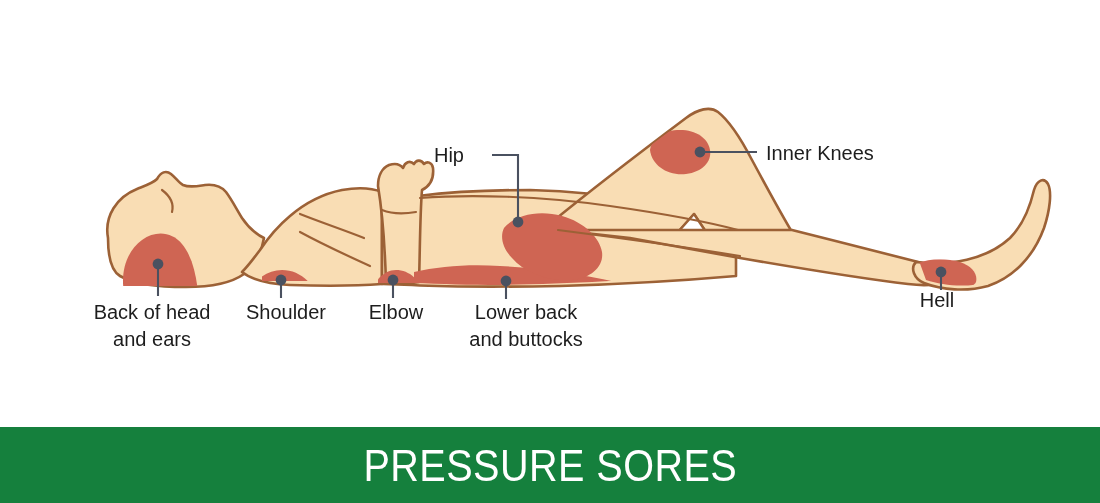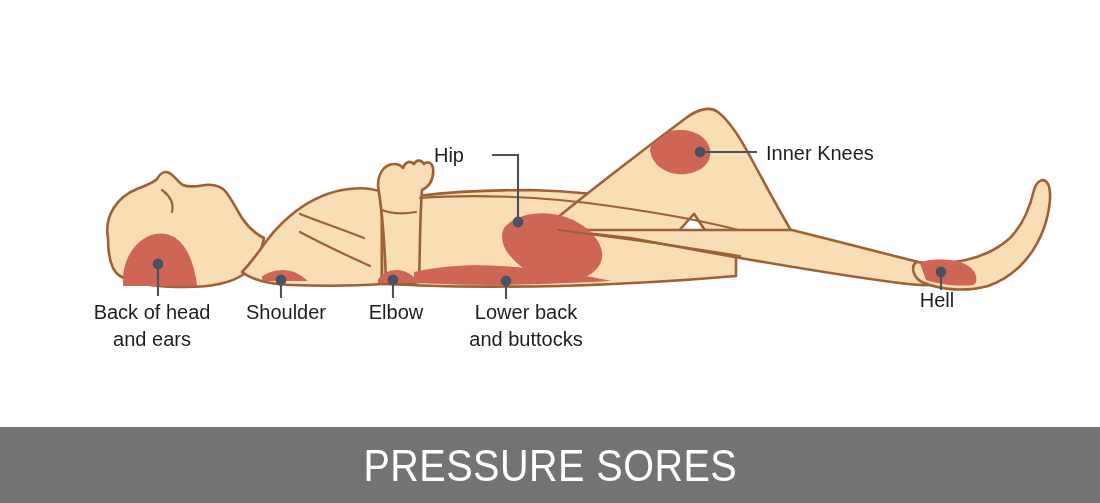--- a/index.html
+++ b/index.html
@@ -30,21 +30,21 @@
     font-size: 20px;
     fill: #1d1d1d;
     dominant-baseline: alphabetic;
   }
   .banner {
     position: absolute;
     left: 0;
     top: 427px;
     width: 1100px;
     height: 76px;
-    background: #737373;
+    background: #15803d;
     display: flex;
     align-items: center;
     justify-content: center;
   }
   .banner-title {
     font-family: "Liberation Sans", sans-serif;
     font-size: 45px;
     letter-spacing: 0.5px;
     color: #ffffff;
     font-weight: 400;

